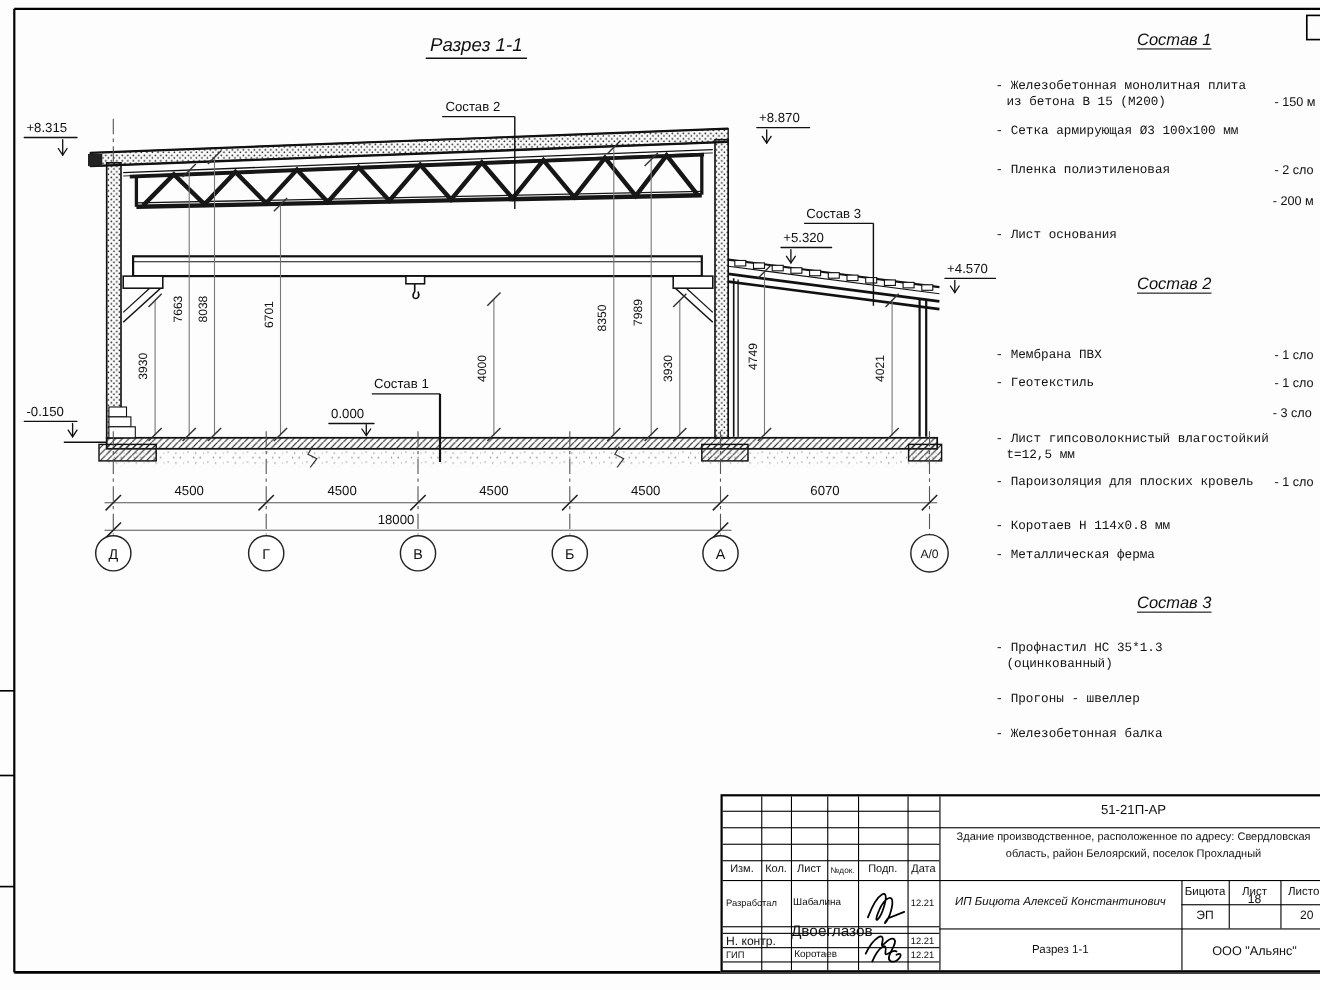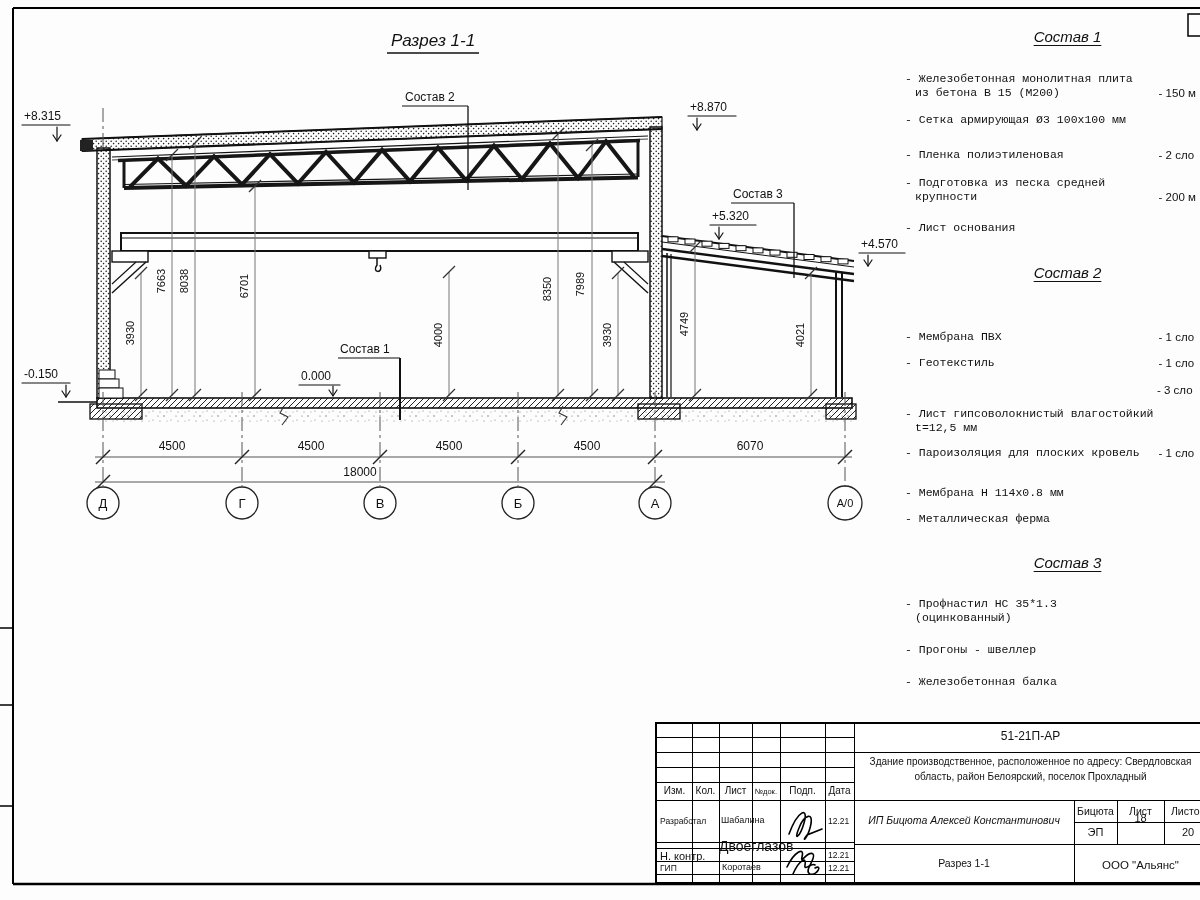--- a/index.html
+++ b/index.html
@@ -308,22 +308,20 @@
   </div>
   <div class="spec-row" style="margin-top:13px">
     <div class="spec-name">- Сетка армирующая Ø3 100х100 мм</div>
     <div class="spec-val"></div>
   </div>
   <div class="spec-row" style="margin-top:21px">
     <div class="spec-name">- Пленка полиэтиленовая</div>
     <div class="spec-val">- 2 сло</div>
   </div>
   <div class="spec-row" style="margin-top:14px">
-    <div class="spec-name">- Подготовка из песка средней
-крупности</div>
     <div class="spec-val">- 200 м</div>
   </div>
   <div class="spec-row" style="margin-top:17px">
     <div class="spec-name">- Лист основания</div>
     <div class="spec-val"></div>
   </div>
 
   <div class="spec-title" style="margin-top:31px">Состав 2</div>
   <div class="spec-row" style="margin-top:46px">
     <div class="spec-name">- Мембрана ПВХ</div>
@@ -339,21 +337,21 @@
   <div class="spec-row" style="margin-top:10px">
     <div class="spec-name">- Лист гипсоволокнистый влагостойкий
 t=12,5 мм</div>
     <div class="spec-val"></div>
   </div>
   <div class="spec-row" style="margin-top:11px">
     <div class="spec-name">- Пароизоляция для плоских кровель</div>
     <div class="spec-val">- 1 сло</div>
   </div>
   <div class="spec-row" style="margin-top:26px">
-    <div class="spec-name">- Мембрана Н 114х0.8 мм</div>
+    <div class="spec-name">- Коротаев Н 114х0.8 мм</div>
     <div class="spec-val"></div>
   </div>
   <div class="spec-row" style="margin-top:12px">
     <div class="spec-name">- Металлическая ферма</div>
     <div class="spec-val"></div>
   </div>
 
   <div class="spec-title" style="margin-top:30px">Состав 3</div>
   <div class="spec-row" style="margin-top:23px">
     <div class="spec-name">- Профнастил НС 35*1.3 (оцинкованный)</div>

